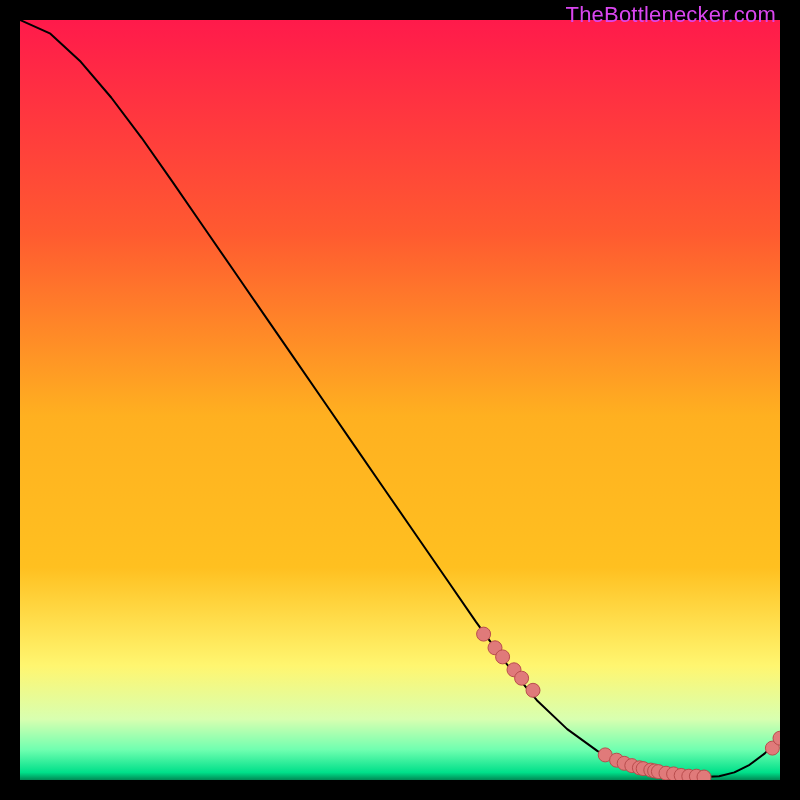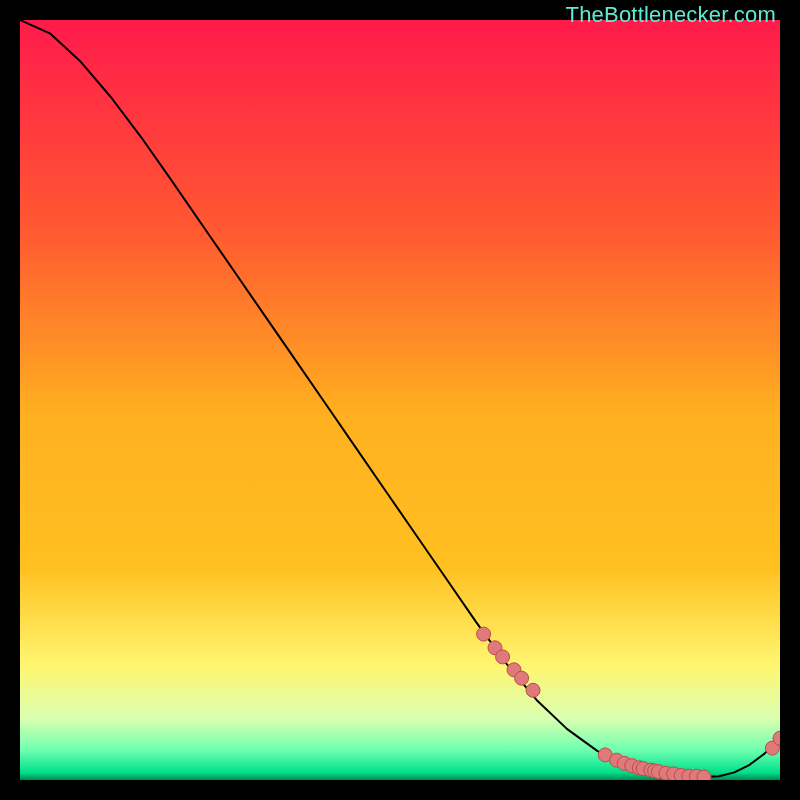--- a/index.html
+++ b/index.html
@@ -20,21 +20,21 @@
     position: absolute;
     left: 20px;
     top: 20px;
     width: 760px;
     height: 760px;
   }
   .watermark {
     position: absolute;
     top: 2px;
     right: 24px;
-    color: #5eead4;
+    color: #d946ef;
     font-size: 22px;
     font-weight: 500;
     letter-spacing: 0.2px;
     pointer-events: none;
   }
 </style>
 </head>
 <body>
 
 <div class="stage">

